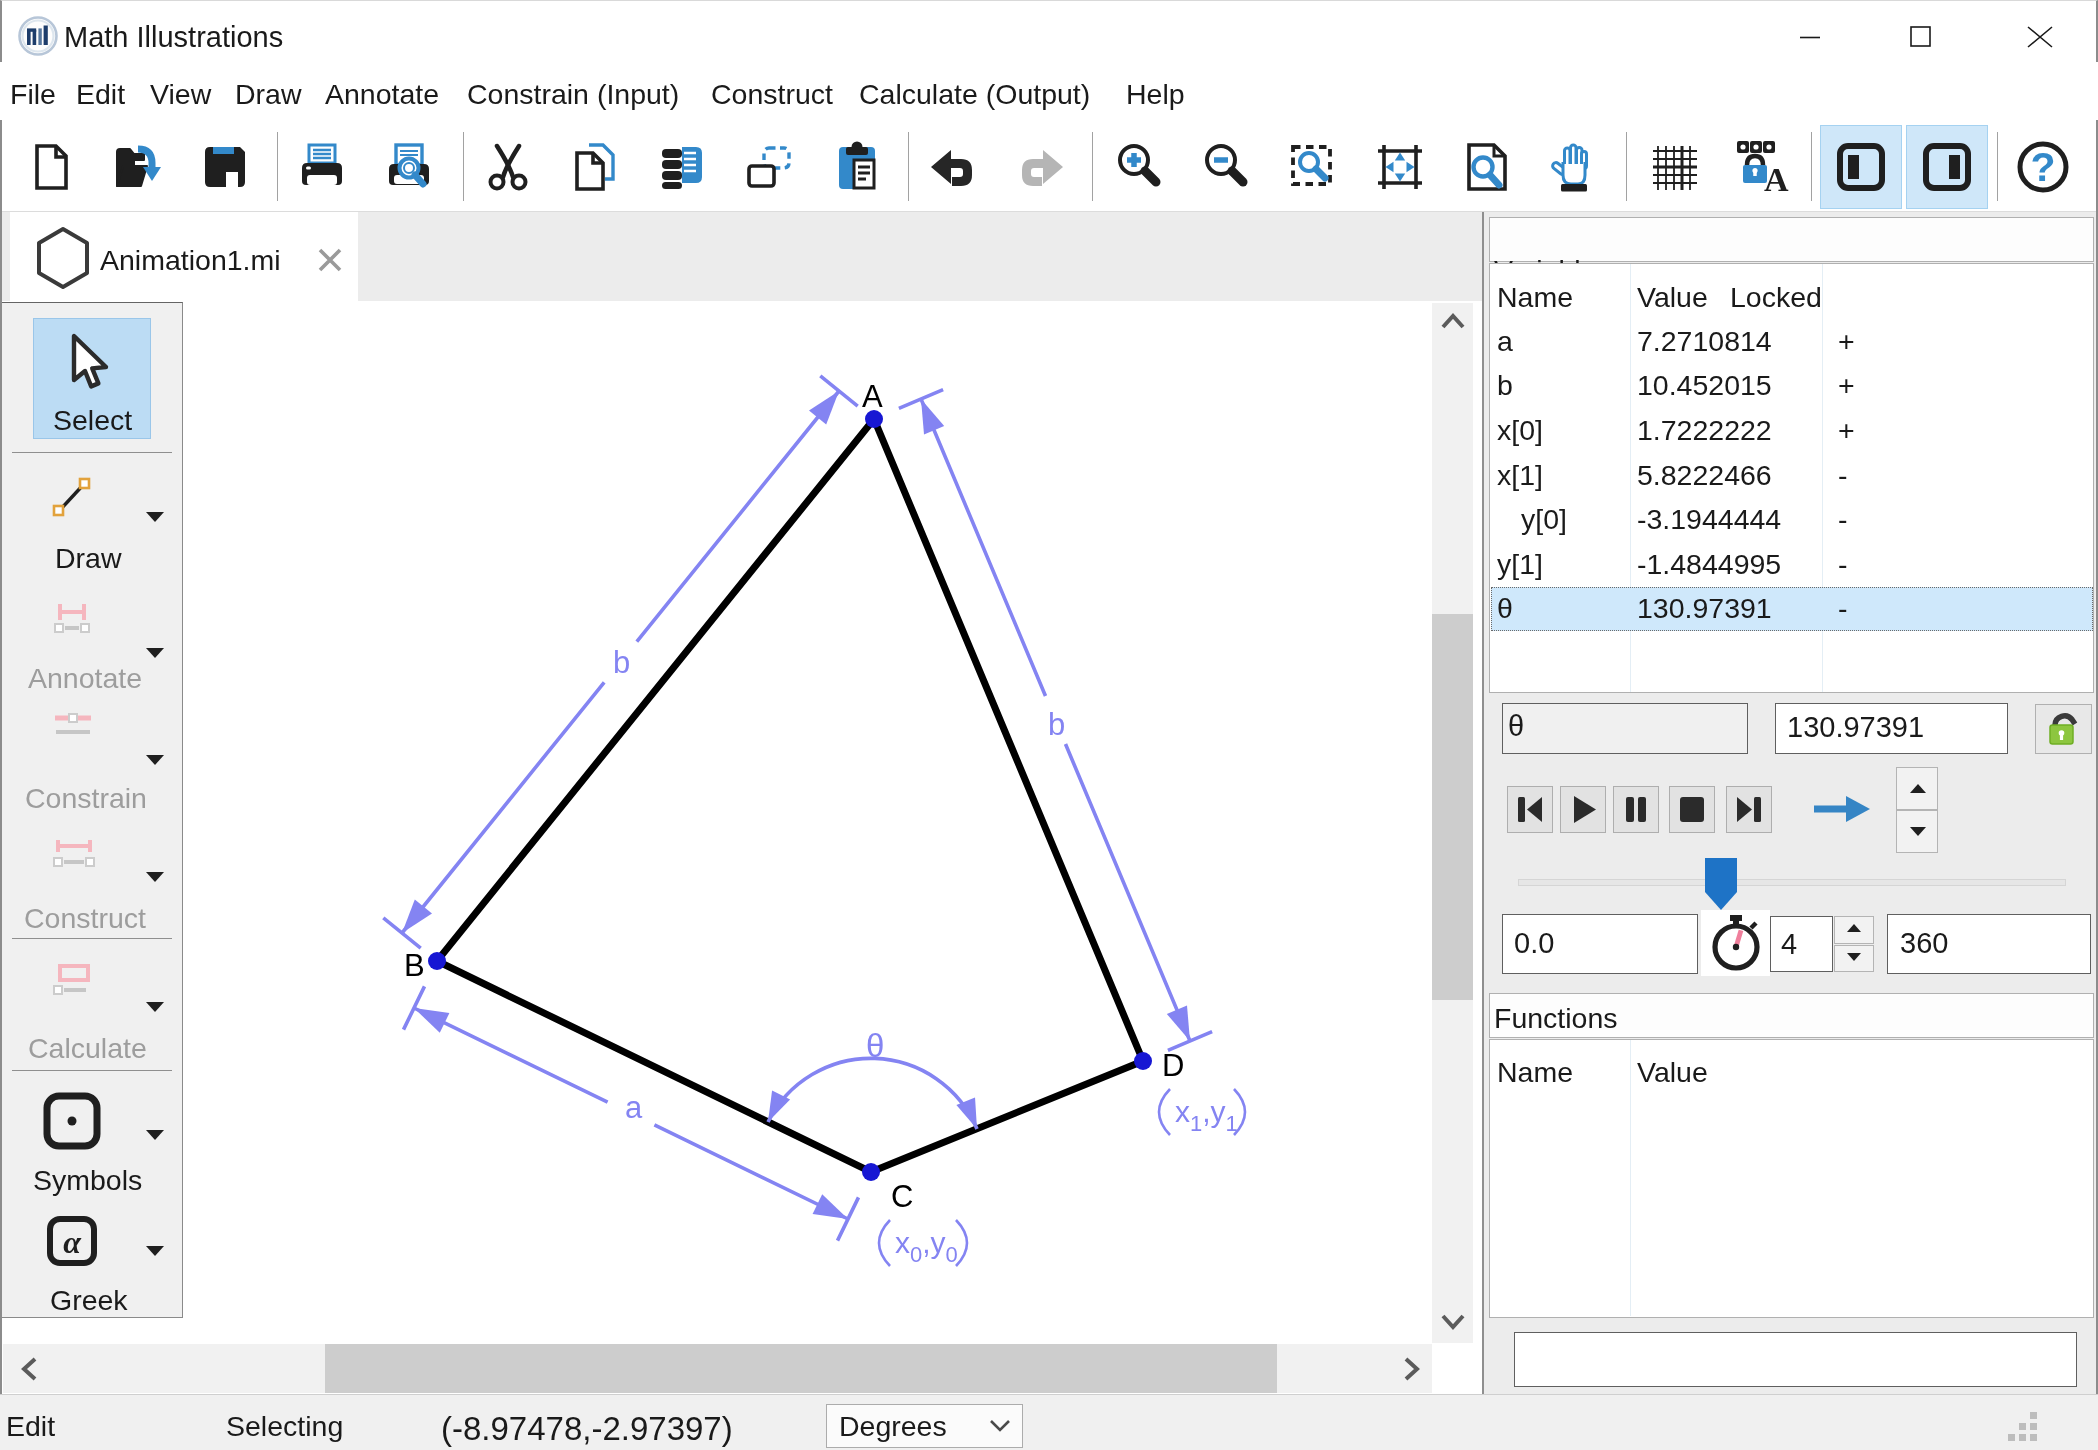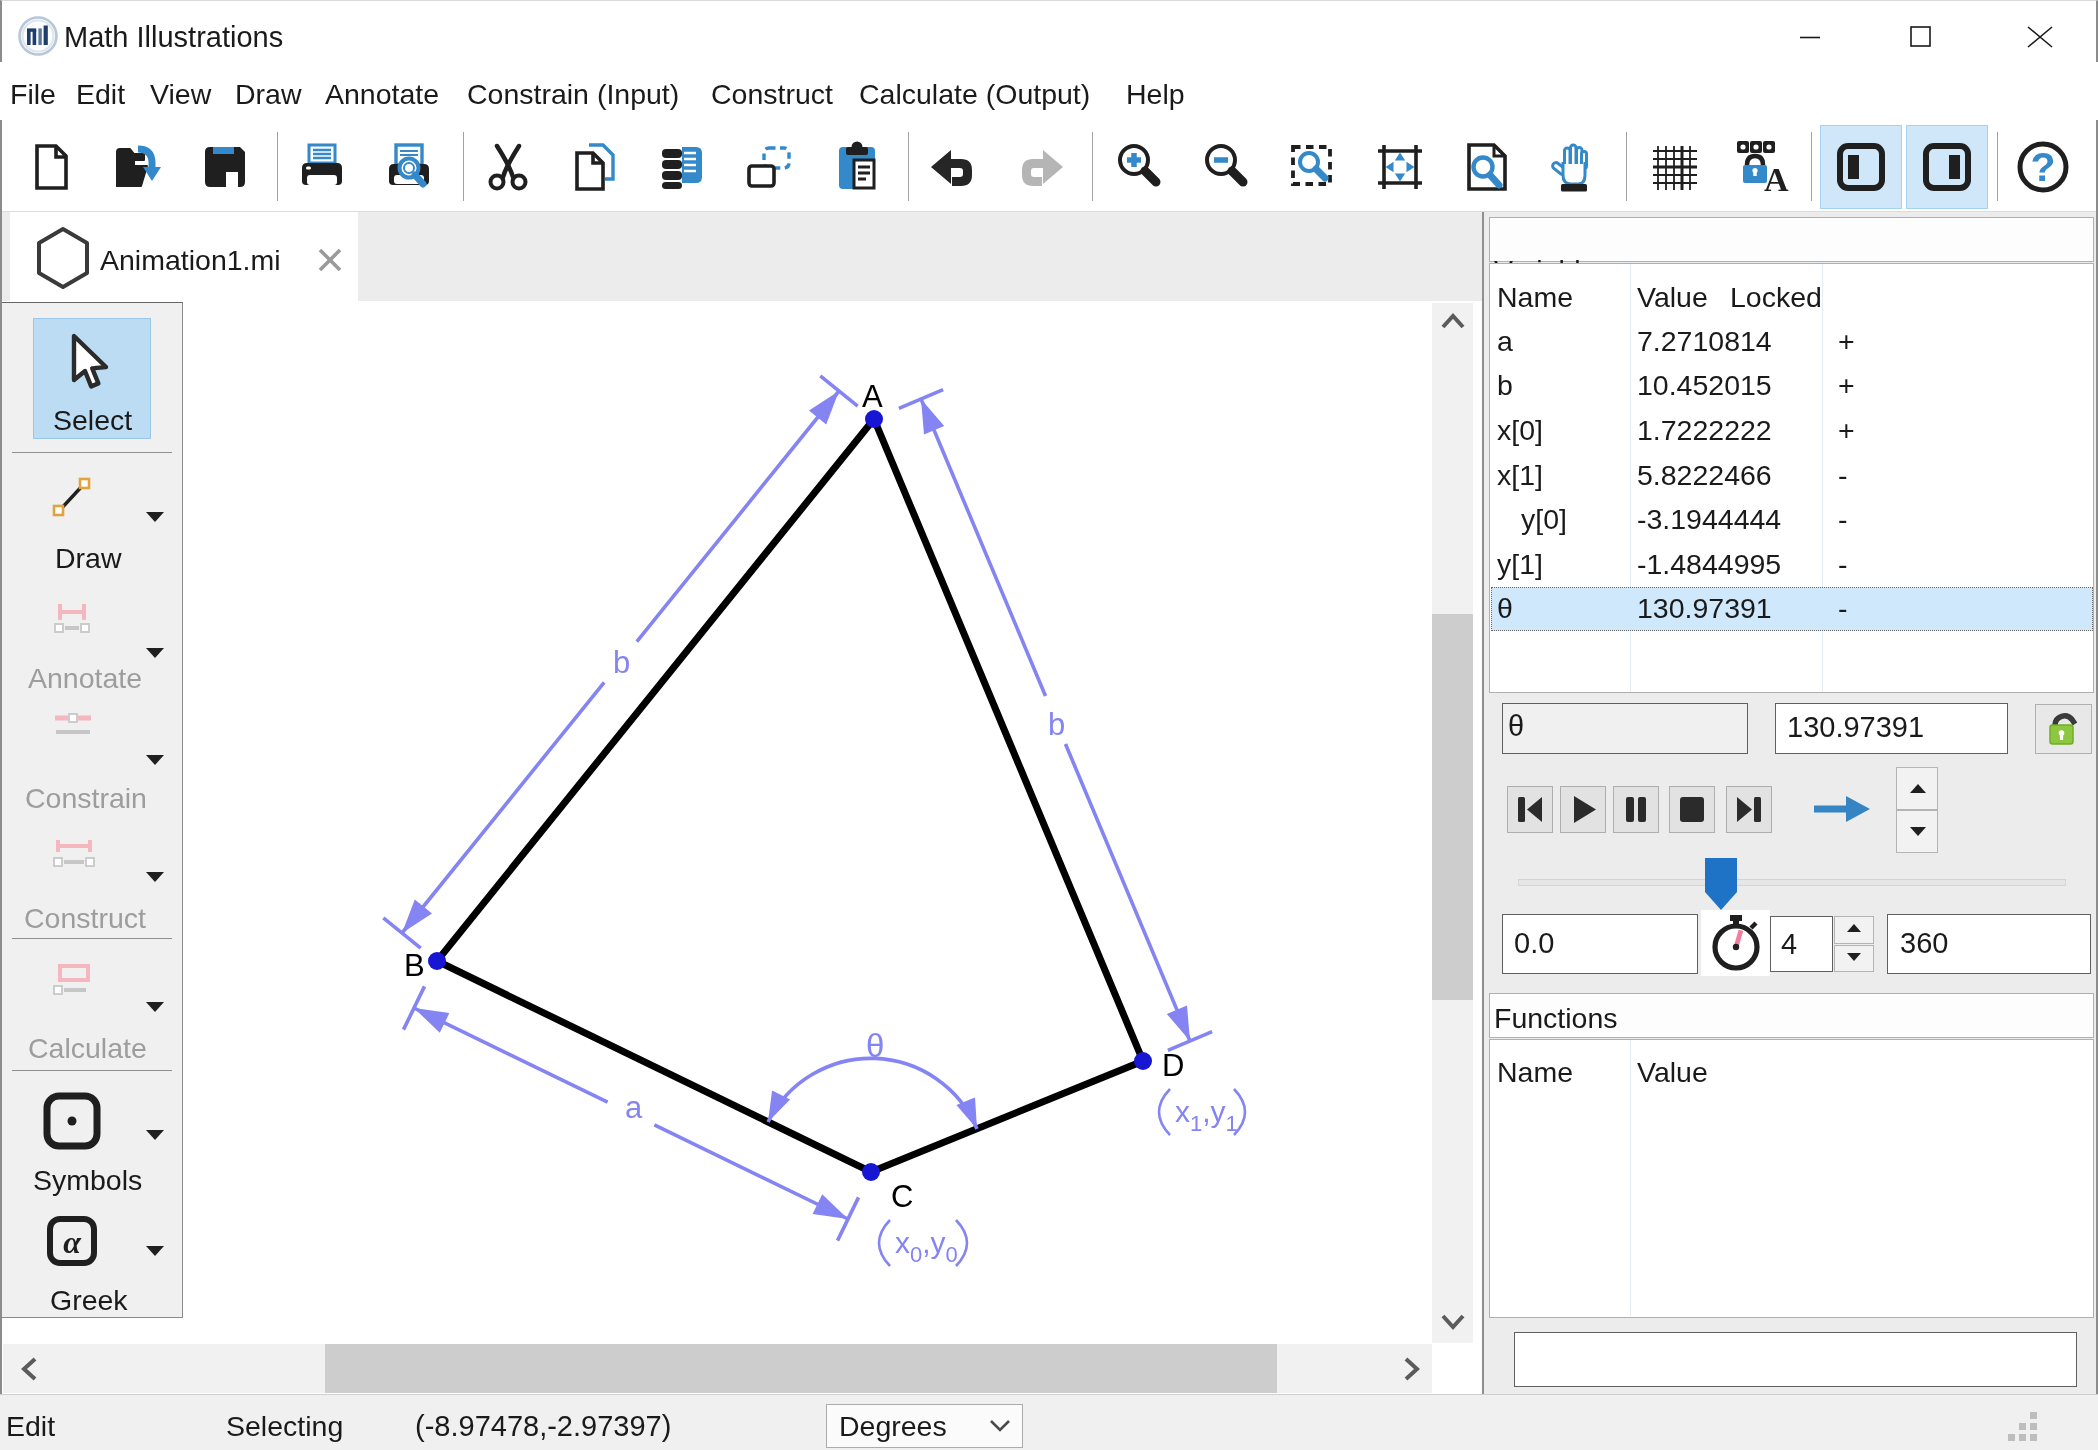--- a/index.html
+++ b/index.html
@@ -520,21 +520,21 @@
 <div class="rtxt" style="left:1497px;top:1056px;">Name</div>
 <div class="rtxt" style="left:1637px;top:1056px;">Value</div>
 
 <div class="box" style="left:1514px;top:1332px;width:563px;height:55px;"></div>
 </div>
 
 <div id="statusbar">
 <div class="abs" style="left:0;top:1394px;width:2098px;height:56px;background:#f0f0f0;border-top:1px solid #cfcfcf;box-sizing:border-box;"></div>
 <div class="txt" style="left:6px;top:1410px;font-size:28.5px;">Edit</div>
 <div class="txt" style="left:226px;top:1410px;font-size:28.5px;">Selecting</div>
-<div class="txt" style="left:415px;top:1410px;font-size:29px;">(-8.97478,-2.97397)</div>
+<div class="txt" style="left:441px;top:1410px;font-size:33px;">(-8.97478,-2.97397)</div>
 <div class="abs" style="left:826px;top:1404px;width:197px;height:44px;background:#fbfbfb;border:1px solid #acacac;box-sizing:border-box;"></div>
 <div class="txt" style="left:839px;top:1410px;font-size:28.5px;">Degrees</div>
 <svg class="abs" style="left:988px;top:1418px" width="24" height="16" viewBox="0 0 24 16">
       <path d="M3 3 L12 12 L21 3" stroke="#4a4a4a" stroke-width="2.6" fill="none"></path>
     </svg>
 <svg class="abs" style="left:2002px;top:1412px" width="40" height="32" viewBox="0 0 40 32">
       <g fill="#bdbdbd">
         <rect x="28" y="0" width="7" height="7"></rect>
         <rect x="28" y="11" width="7" height="7"></rect>
         <rect x="28" y="22" width="7" height="7"></rect>

